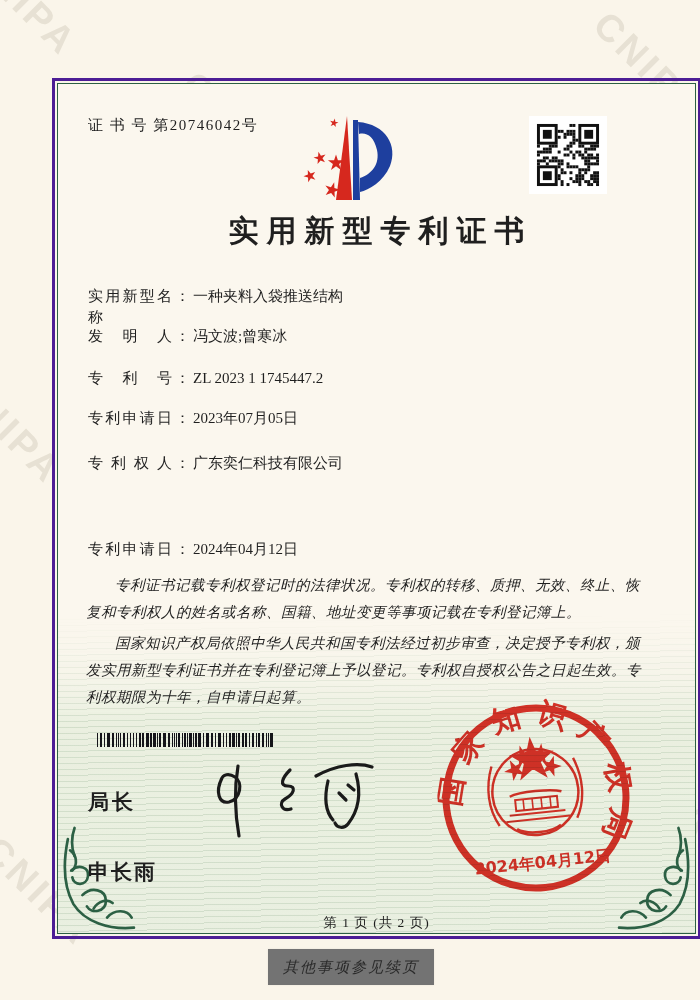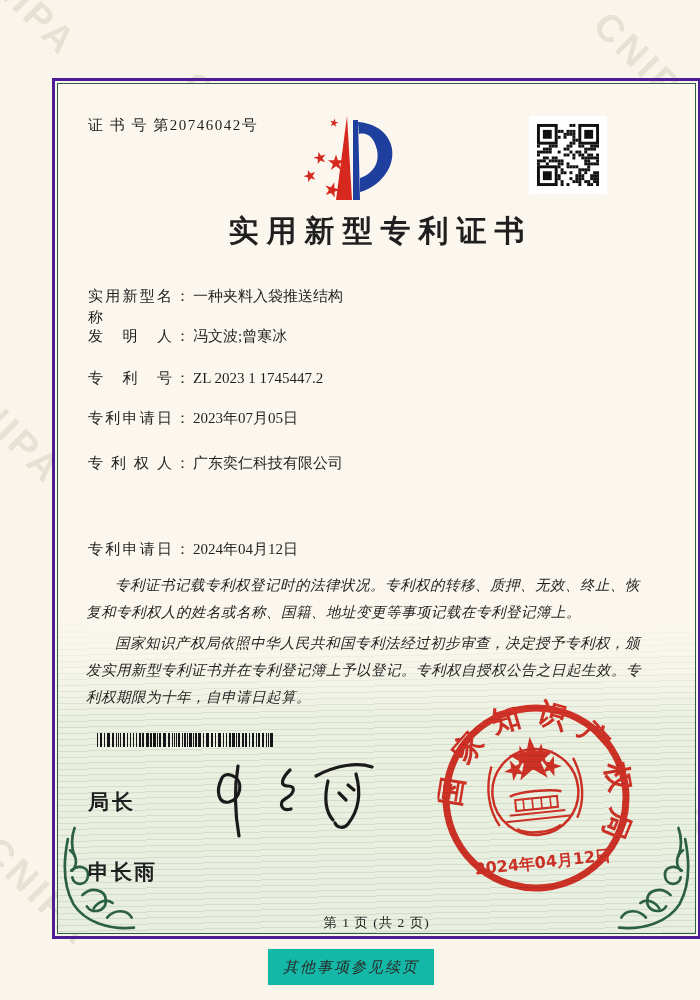--- a/index.html
+++ b/index.html
@@ -50,21 +50,21 @@
              font-weight:600;font-size:21px;letter-spacing:3px;}
   .sig-name{position:absolute;left:30px;top:734px;font-family:"Liberation Sans","DejaVu Sans",sans-serif;
             font-weight:600;font-size:21px;letter-spacing:2px;margin-top:40px;}
   .sig-script{position:absolute;left:140px;top:668px;width:195px;height:100px;}
 
   .seal{position:absolute;left:380px;top:616px;width:196px;height:196px;transform:rotate(-6deg);
         opacity:0.93;mix-blend-mode:multiply;}
 
   .page-num{position:absolute;left:0;right:0;top:830px;text-align:center;font-size:13.5px;letter-spacing:1px;}
 
-  .note-box{position:absolute;left:268px;top:949px;width:166px;height:36px;background:#14b8a6;
+  .note-box{position:absolute;left:268px;top:949px;width:166px;height:36px;background:#737373;
             box-shadow:0 0 2px rgba(0,0,0,0.08);text-align:center;line-height:36px;font-size:15px;
             font-style:italic;letter-spacing:2px;color:#2a2a2a;}
 </style>
 </head>
 <body>
 
 <div class="page">
 
   <span class="wm" style="left:-45px;top:-20px">CNIPA</span>
   <span class="wm" style="left:168px;top:105px">CNIPA</span>

